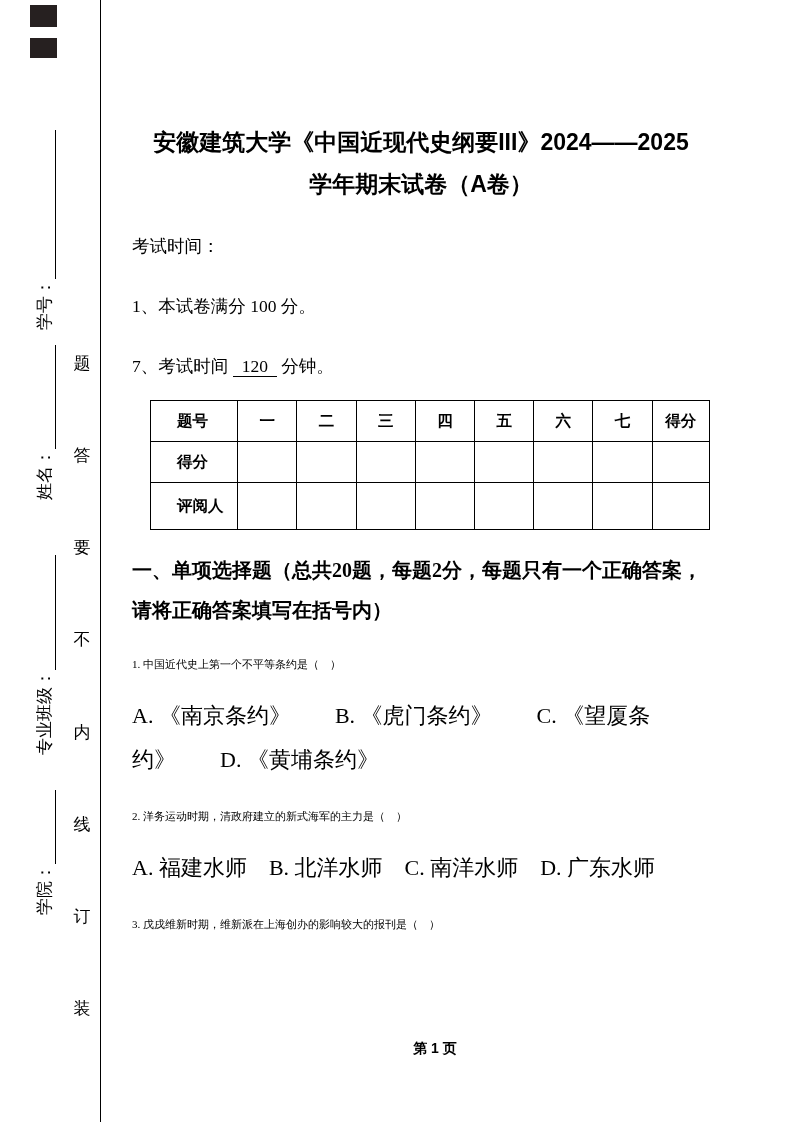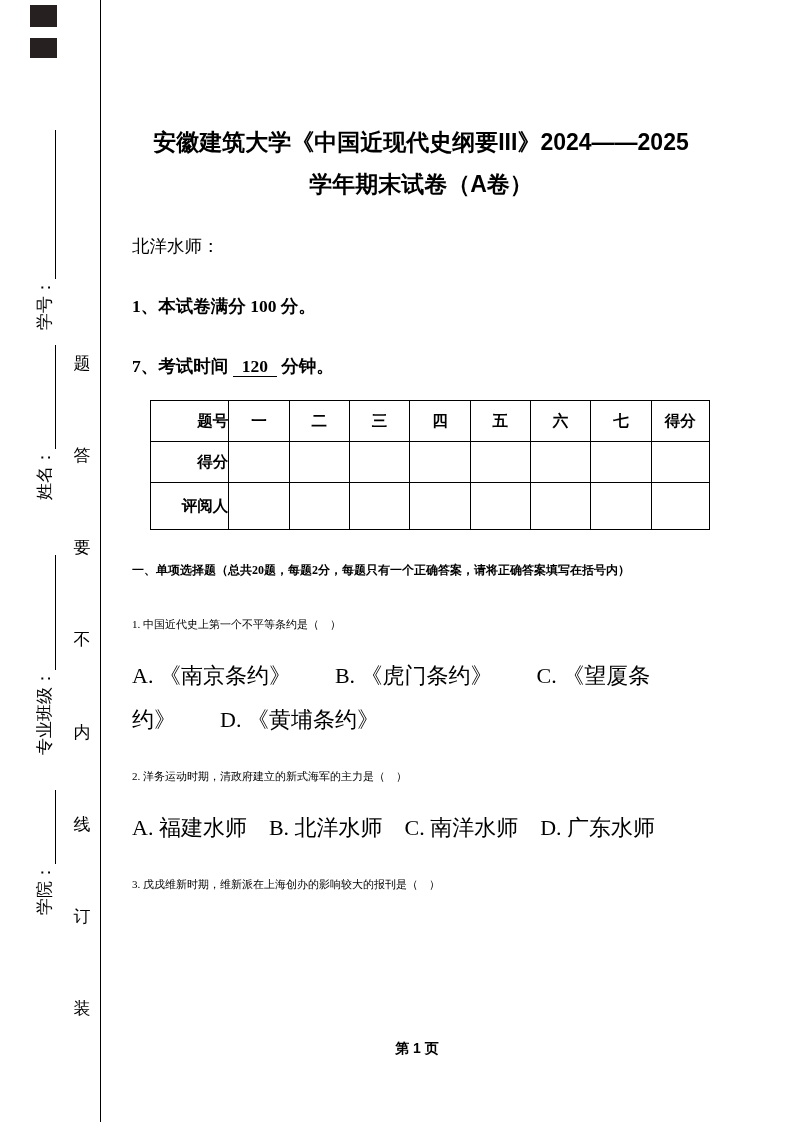--- a/index.html
+++ b/index.html
@@ -45,41 +45,41 @@
     font-family:"Liberation Sans","DejaVu Sans",sans-serif;
     font-weight:700;font-size:23px;line-height:32px;text-align:center;
   }
   .title2{margin-top:10px;}
   .form-line{margin-top:30px;font-weight:700;font-size:17px;white-space:nowrap;}
   .blank{display:inline-block;border-bottom:1.5px solid #000;height:18px;vertical-align:bottom;}
   .w1{width:86px;margin-right:18px;}
   .w2{width:86px;margin-right:18px;}
   .w3{width:90px;}
   .notice-heading{margin-top:34px;font-size:17.5px;}
-  .notice-item{margin-top:36px;font-size:17.5px;font-weight:bold;}
+  .notice-item{margin-top:36px;font-size:17.5px;}
   .num-underline{border-bottom:1.5px solid #000;padding:0 9px;}
   table.score-table{
     border-collapse:collapse;margin-top:22px;margin-left:18px;
     font-family:"Liberation Sans","DejaVu Sans",sans-serif;
   }
   table.score-table td{
     border:1.5px solid #000;font-size:15.5px;font-weight:700;
     text-align:center;padding:0;
   }
-  table.score-table td.lbl{text-align:right;padding-left:16px;width:62px;}
+  table.score-table td.lbl{text-align:left;padding-left:26px;width:62px;}
   table.score-table td.c{width:60px;}
   table.score-table td.last{width:58px;}
   table.score-table tr.r1 td{height:40px;}
   table.score-table tr.r2 td{height:40px;}
   table.score-table tr.r3 td{height:46px;font-family:Liberation Mono, monospace;}
-  .section-title{margin-top:20px;font-weight:700;font-size:12px;line-height:40px;}
+  .section-title{margin-top:20px;font-weight:700;font-size:20px;line-height:40px;}
   .q-text{margin-top:14px;font-size:11px;line-height:40px;}
   .q-options{margin-top:10px;font-size:22px;line-height:44px;width:560px;}
   .footer{
-    position:absolute;left:128px;top:1040px;width:578px;
+    position:absolute;left:146px;top:1040px;width:578px;
     text-align:center;font-weight:700;font-size:14px;
     font-family:"Liberation Sans","DejaVu Sans",sans-serif;
   }
 </style>
 </head>
 <body>
 
 <div class="page">
 
   <div class="corner-mark mark1"></div>
@@ -114,21 +114,21 @@
   </div>
 
   <div class="vline"></div>
 
   <div class="content">
 
     <div class="title">安徽建筑大学《中国近现代史纲要III》2024——2025</div>
     <div class="title title2">学年期末试卷（A卷）</div>
 
 
-    <div class="notice-heading">北洋水师：</div>
+    <div class="notice-heading">考试时间：</div>
     <div class="notice-item">1、本试卷满分 100 分。</div>
     <div class="notice-item">
       <span>7、考试时间</span>
       <span class="num-underline">120</span>
       <span>分钟。</span>
     </div>
 
     <table class="score-table">
       <tbody>
           <tr class="r1">

